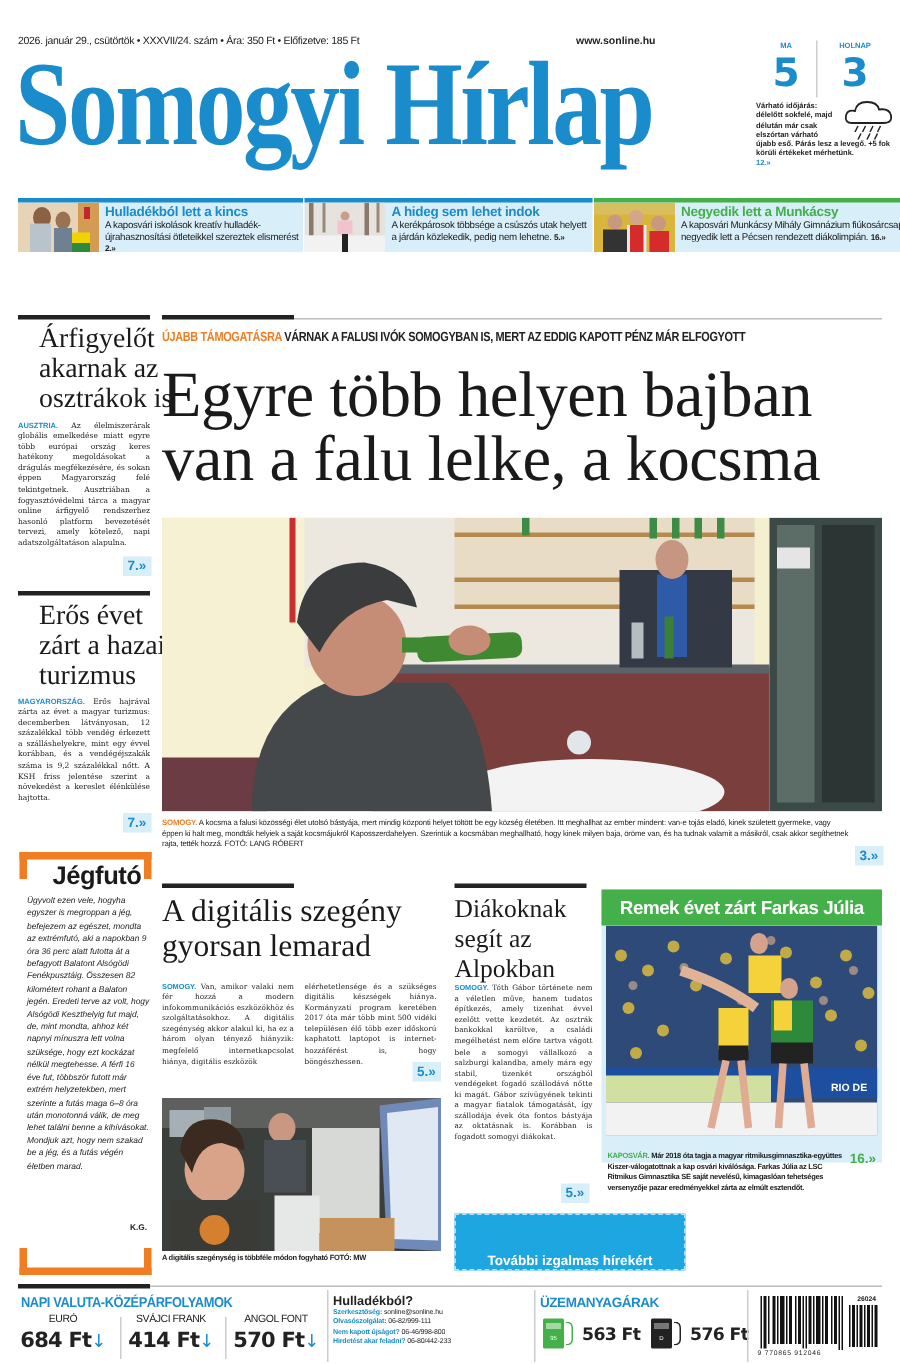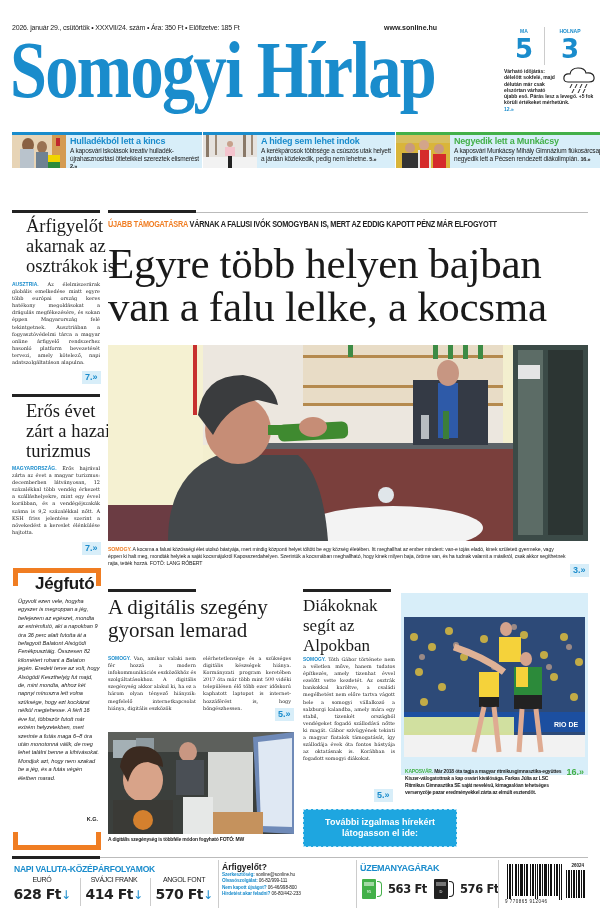--- a/index.html
+++ b/index.html
@@ -73,21 +73,21 @@
 
   
   .far-box { left: 401px; top: 593px; width: 187px; height: 182px; background: #d8eef9; }
   .far-title { position: absolute; left: 0; top: 0; width: 187px; height: 24px; background: #43b049; color: #fff; font-weight: bold; font-size: 12.5px; line-height: 24px; text-align: center; letter-spacing: -0.3px; }
   .far-photo { position: absolute; left: 3px; top: 24px; width: 181px; height: 140px; overflow: hidden; }
   .far-text { position: absolute; left: 4px; top: 175px; width: 160px; font-size: 5px; line-height: 7.1px; color: #222; font-weight: bold; letter-spacing: -0.2px; }
   .far-text .k { color: #43b049; }
 
   
   .banner { left: 303px; top: 809px; width: 286px; height: 38px; }
-  .ban-left { position: absolute; left: 0; top: 0; width: 154px; height: 38px; background: #1ea6e0; border: 1px dashed #b7e3f7; color: #fff; font-weight: bold; font-size: 9px; line-height: 11px; text-align: center; padding-top: 7px; }
+  .ban-left { position: absolute; left: 0; top: 0; width: 154px; height: 38px; background: #1ea6e0; border: 1px dashed #b7e3f7; color: #fff; font-weight: bold; font-size: 9px; line-height: 11px; text-align: center; padding-top: 25px; }
   .ban-right { position: absolute; left: 154px; top: 0; width: 132px; height: 38px; background: #f07d22; border-radius: 0 10px 10px 0; color: #fff; }
   .ban-logo { position: absolute; left: 10px; top: 4px; width: 14px; height: 20px; }
   .ban-brand { position: absolute; left: 30px; top: 2px; font-size: 17px; font-weight: bold; letter-spacing: 0.3px; }
   .ban-sub { position: absolute; left: 31px; top: 22px; font-size: 4.5px; line-height: 6px; color: #fde3cd; }
 
   
   .foot-rule-thick { left: 12px; top: 856px; width: 88px; height: 3px; background: #222; }
   .foot-rule-thin { left: 100px; top: 857px; width: 488px; height: 1px; background: #bbb; }
   .fx-title { left: 14px; top: 863px; font-size: 9.5px; font-weight: bold; color: #1a8ccc; letter-spacing: -0.3px; transform: scaleX(0.9); transform-origin: left top; }
   .fx-cell { position: absolute; top: 876px; width: 64px; text-align: center; }
@@ -318,20 +318,21 @@
 
 <div class="abs dia-rule"></div>
 <div class="abs dia-head">Diákoknak segít az Alpokban</div>
 <div class="abs dia-body">
   <span class="kicker">SOMOGY.</span>
   <span>Tóth Gábor története nem a véletlen műve, hanem tudatos építkezés, amely tizenhat évvel ezelőtt vette kezdetét. Az osztrák bankokkal karöltve, a családi megélhetést nem előre tartva vágott bele a somogyi vállalkozó a salzburgi kalandba, amely mára egy stabil, tizenkét országból vendégeket fogadó szállodává nőtte ki magát. Gábor szívügyének tekinti a magyar fiatalok támogatását, így szállodája évek óta fontos bástyája az oktatásnak is. Korábban is fogadott somogyi diákokat.</span>
 </div>
 <div class="abs pageref" style="left:374px; top:789px;">5.»</div>
 
 <div class="abs far-box">
+  <div class="far-title">Remek évet zárt Farkas Júlia</div>
   <div class="far-photo">
     <svg width="181" height="140" viewBox="0 0 181 140">
       <rect width="181" height="140" fill="#2d4a78"></rect>
       <g fill="#e8c43a" opacity="0.8">
         <circle cx="10" cy="20" r="4"></circle>
           <circle cx="28" cy="30" r="4"></circle>
           <circle cx="45" cy="14" r="4"></circle>
           <circle cx="60" cy="40" r="4"></circle>
         <circle cx="80" cy="22" r="4"></circle>
           <circle cx="100" cy="35" r="4"></circle>
@@ -383,36 +384,36 @@
 <div class="abs banner">
   <div class="ban-left">További izgalmas hírekért látogasson el ide:</div>
 </div>
 
 <div class="abs foot-rule-thick"></div>
 <div class="abs foot-rule-thin"></div>
 
 <div class="abs fx-title">NAPI VALUTA-KÖZÉPÁRFOLYAMOK</div>
 <div class="fx-cell" style="left:10px;">
   <div class="fx-label">EURÓ</div>
-  <div class="fx-val"><span>628 Ft</span><span class="fx-arrow">↓</span></div>
+  <div class="fx-val"><span>684 Ft</span><span class="fx-arrow">↓</span></div>
 </div>
 <div class="fx-sep" style="left:80px;"></div>
 <div class="fx-cell" style="left:82px;">
   <div class="fx-label">SVÁJCI FRANK</div>
   <div class="fx-val"><span>414 Ft</span><span class="fx-arrow">↓</span></div>
 </div>
 <div class="fx-sep" style="left:150px;"></div>
 <div class="fx-cell" style="left:152px;">
   <div class="fx-label">ANGOL FONT</div>
   <div class="fx-val"><span>570 Ft</span><span class="fx-arrow">↓</span></div>
 </div>
 
 <div class="vsep" style="left:218px; top:860px; height:48px;"></div>
 <div class="abs help">
-  <div class="help-title">Árfigyelőt?</div>
+  <div class="help-title">Hulladékból?</div>
   <div class="help-row"><b>Szerkesztőség:</b> <span>sonline@sonline.hu</span></div>
   <div class="help-row"><b>Olvasószolgálat:</b> <span>06-82/999-111</span></div>
   <div class="help-row"><b>Nem kapott újságot?</b> <span>06-46/998-800</span></div>
   <div class="help-row"><b>Hirdetést akar feladni?</b> <span>06-80/442-233</span></div>
 </div>
 
 <div class="vsep" style="left:356px; top:860px; height:48px;"></div>
 <div class="abs fuel-title">ÜZEMANYAGÁRAK</div>
 <div class="fuel-item" style="left:362px;">
   <div class="pump" style="background:#43b049;">

